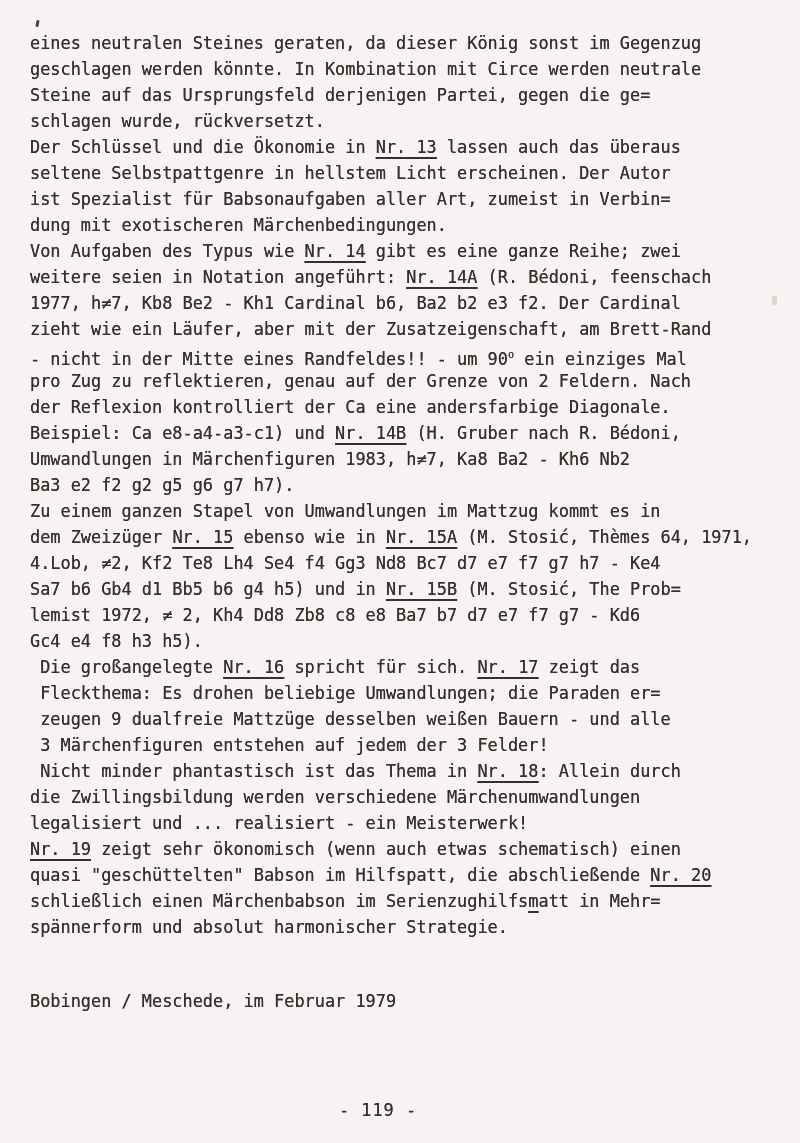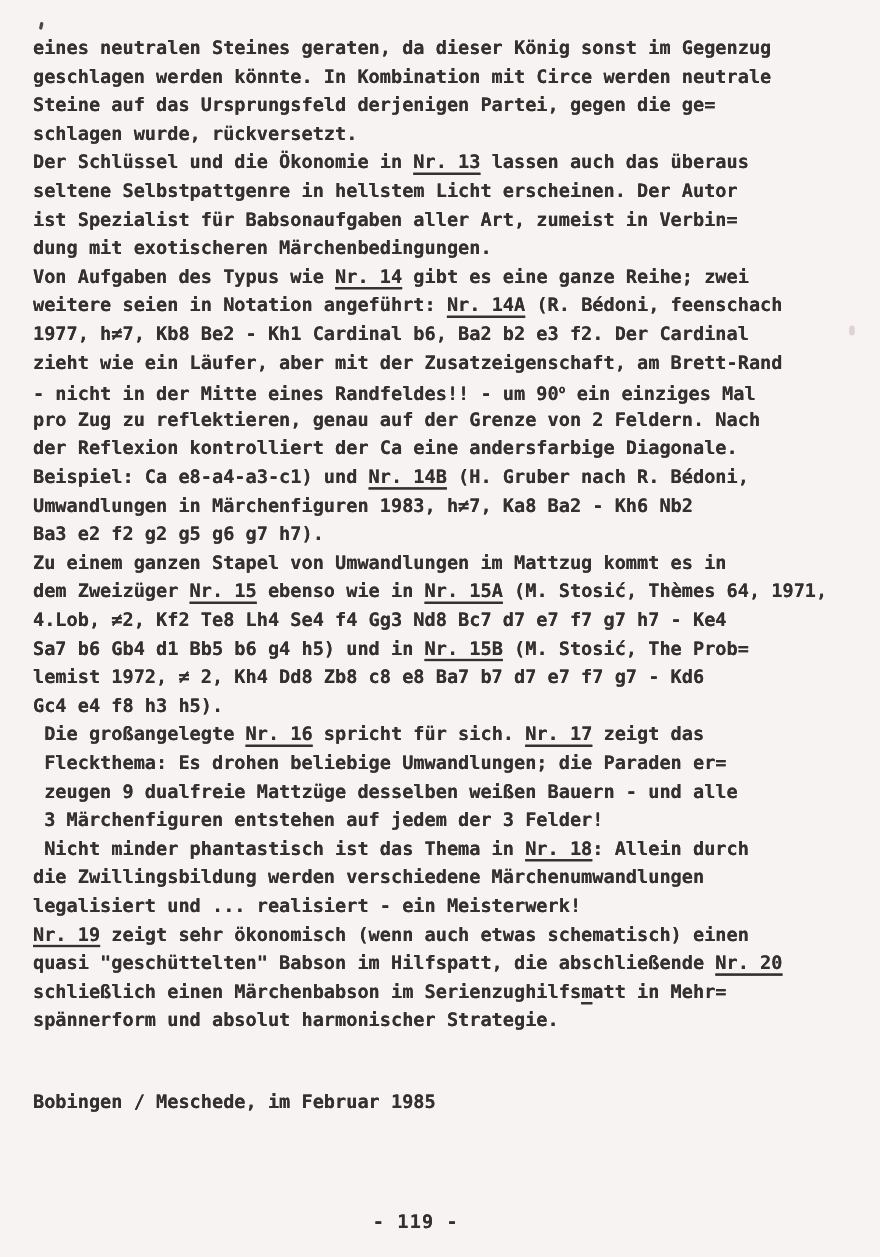--- a/index.html
+++ b/index.html
@@ -5,21 +5,20 @@
   html, body { margin: 0; padding: 0; background: #e9e4e3; }
   .page {
     position: relative;
     width: 800px;
     height: 1143px;
     background: var(--paper, #f8f3f3);
     font-family: "DejaVu Sans Mono", "Liberation Mono", monospace;
     color: var(--ink, #33302e);
     overflow: hidden;
     text-shadow: 0 0 0.5px rgba(46, 42, 40, 0.85);
-    font-weight: bold;
   }
   .text-block {
     position: absolute;
     left: 30px;
     top: 30px;
     font-size: 16.9px;
     line-height: 26px;
     white-space: pre;
   }
   .line { height: 26px; }
@@ -71,15 +70,15 @@
     border-radius: 3px;
   }
 </style>
 </head>
 <body>
 
 <div class="page">
   <div class="speck-1"></div>
   <div class="speck-2"></div>
   <div class="text-block"><div class="line"><span>eines neutralen Steines geraten, da dieser König sonst im Gegenzug</span></div><div class="line"><span>geschlagen werden könnte. In Kombination mit Circe werden neutrale</span></div><div class="line"><span>Steine auf das Ursprungsfeld derjenigen Partei, gegen die ge=</span></div><div class="line"><span>schlagen wurde, rückversetzt.</span></div><div class="line"><span>Der Schlüssel und die Ökonomie in </span><span class="u">Nr. 13</span><span> lassen auch das überaus</span></div><div class="line"><span>seltene Selbstpattgenre in hellstem Licht erscheinen. Der Autor</span></div><div class="line"><span>ist Spezialist für Babsonaufgaben aller Art, zumeist in Verbin=</span></div><div class="line"><span>dung mit exotischeren Märchenbedingungen.</span></div><div class="line"><span>Von Aufgaben des Typus wie </span><span class="u">Nr. 14</span><span> gibt es eine ganze Reihe; zwei</span></div><div class="line"><span>weitere seien in Notation angeführt: </span><span class="u">Nr. 14A</span><span> (R. Bédoni, feenschach</span></div><div class="line"><span>1977, h≠7, Kb8 Be2 - Kh1 Cardinal b6, Ba2 b2 e3 f2. Der Cardinal</span></div><div class="line"><span>zieht wie ein Läufer, aber mit der Zusatzeigenschaft, am Brett-Rand</span></div><div class="line"><span>- nicht in der Mitte eines Randfeldes!! - um 90</span><span class="sup">o</span><span> ein einziges Mal</span></div><div class="line"><span>pro Zug zu reflektieren, genau auf der Grenze von 2 Feldern. Nach</span></div><div class="line"><span>der Reflexion kontrolliert der Ca eine andersfarbige Diagonale.</span></div><div class="line"><span>Beispiel: Ca e8-a4-a3-c1) und </span><span class="u">Nr. 14B</span><span> (H. Gruber nach R. Bédoni,</span></div><div class="line"><span>Umwandlungen in Märchenfiguren 1983, h≠7, Ka8 Ba2 - Kh6 Nb2</span></div><div class="line"><span>Ba3 e2 f2 g2 g5 g6 g7 h7).</span></div><div class="line"><span>Zu einem ganzen Stapel von Umwandlungen im Mattzug kommt es in</span></div><div class="line"><span>dem Zweizüger </span><span class="u">Nr. 15</span><span> ebenso wie in </span><span class="u">Nr. 15A</span><span> (M. Stosić, Thèmes 64, 1971,</span></div><div class="line"><span>4.Lob, ≠2, Kf2 Te8 Lh4 Se4 f4 Gg3 Nd8 Bc7 d7 e7 f7 g7 h7 - Ke4</span></div><div class="line"><span>Sa7 b6 Gb4 d1 Bb5 b6 g4 h5) und in </span><span class="u">Nr. 15B</span><span> (M. Stosić, The Prob=</span></div><div class="line"><span>lemist 1972, ≠ 2, Kh4 Dd8 Zb8 c8 e8 Ba7 b7 d7 e7 f7 g7 - Kd6</span></div><div class="line"><span>Gc4 e4 f8 h3 h5).</span></div><div class="line"><span> Die großangelegte </span><span class="u">Nr. 16</span><span> spricht für sich. </span><span class="u">Nr. 17</span><span> zeigt das</span></div><div class="line"><span> Fleckthema: Es drohen beliebige Umwandlungen; die Paraden er=</span></div><div class="line"><span> zeugen 9 dualfreie Mattzüge desselben weißen Bauern - und alle</span></div><div class="line"><span> 3 Märchenfiguren entstehen auf jedem der 3 Felder!</span></div><div class="line"><span> Nicht minder phantastisch ist das Thema in </span><span class="u">Nr. 18</span><span>: Allein durch</span></div><div class="line"><span>die Zwillingsbildung werden verschiedene Märchenumwandlungen</span></div><div class="line"><span>legalisiert und ... realisiert - ein Meisterwerk!</span></div><div class="line"><span class="u">Nr. 19</span><span> zeigt sehr ökonomisch (wenn auch etwas schematisch) einen</span></div><div class="line"><span>quasi "geschüttelten" Babson im Hilfspatt, die abschließende </span><span class="u">Nr. 20</span></div><div class="line"><span>schließlich einen Märchenbabson im Serienzughilfs</span><span class="u">m</span><span>att in Mehr=</span></div><div class="line"><span>spännerform und absolut harmonischer Strategie.</span></div></div>
-  <div class="signature"><div class="line"><span>Bobingen / Meschede, im Februar 1985</span></div></div>
+  <div class="signature"><div class="line"><span>Bobingen / Meschede, im Februar 1979</span></div></div>
   <div class="page-number">- 119 -</div>
 </div>
 
 </body></html>

